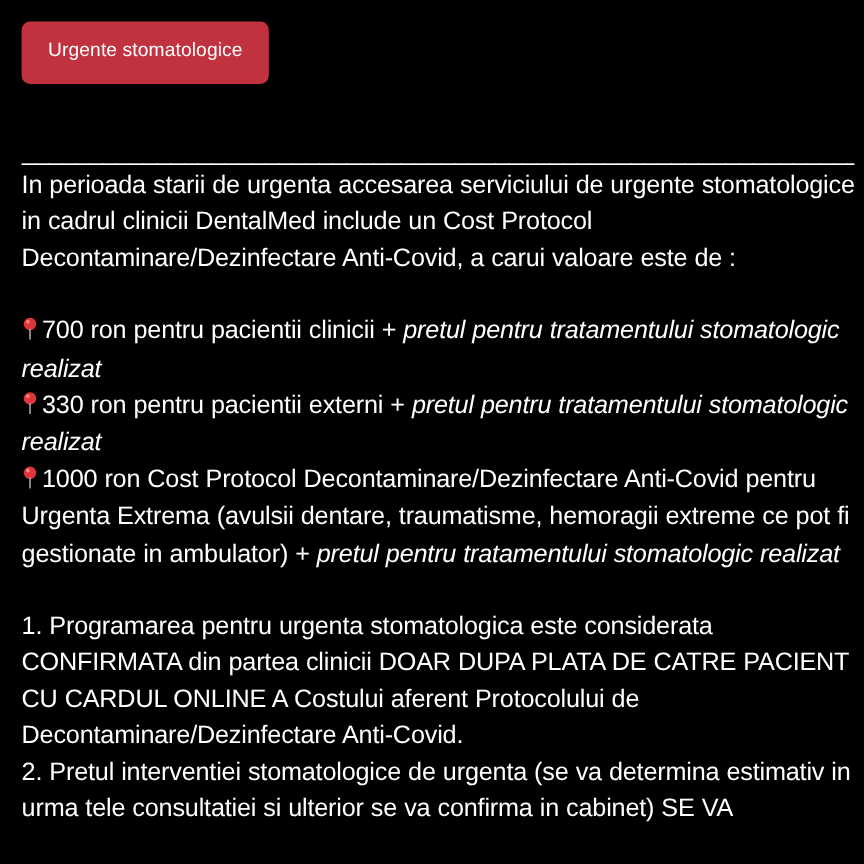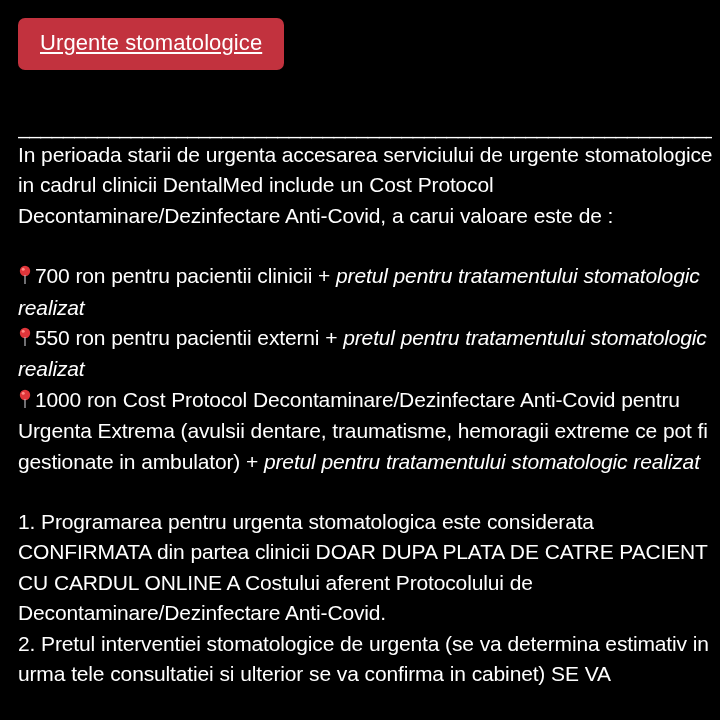--- a/index.html
+++ b/index.html
@@ -32,25 +32,24 @@
     position: absolute;
     left: 18px;
     top: 18px;
   }
   .badge {
     display: inline-block;
     background: #c2323e;
     color: #ffffff;
     border-radius: 7px;
     padding: 11px 22px 13px 22px;
-    font-size: 22px;
+    font-size: 16px;
     line-height: 28px;
     letter-spacing: 0.1px;
     white-space: nowrap;
-    text-decoration: underline;
   }
 
   
   .separator {
     position: absolute;
     left: 18px;
     top: 112px;
     width: 694px;
     font-size: 21px;
     line-height: 30px;
@@ -119,21 +118,21 @@
             <circle cx="5.2" cy="4.2" r="1.5" fill="#ff8a85"></circle>
             <rect x="6.4" y="10" width="1.2" height="9" fill="#b8b8bd"></rect>
           </svg></span><span>700 ron pentru pacientii clinicii + </span><em class="ital">pretul pentru tratamentului stomatologic realizat</em>
     </p>
 
     <p class="block para">
       <span class="pin"><svg width="14" height="20" viewBox="0 0 14 20" xmlns="http://www.w3.org/2000/svg">
             <circle cx="7" cy="6" r="5.2" fill="#e0353a"></circle>
             <circle cx="5.2" cy="4.2" r="1.5" fill="#ff8a85"></circle>
             <rect x="6.4" y="10" width="1.2" height="9" fill="#b8b8bd"></rect>
-          </svg></span><span>550 ron pentru pacientii externi + </span><em class="ital">pretul pentru tratamentului stomatologic realizat</em>
+          </svg></span><span>330 ron pentru pacientii externi + </span><em class="ital">pretul pentru tratamentului stomatologic realizat</em>
     </p>
 
     <p class="block para">
       <span class="pin"><svg width="14" height="20" viewBox="0 0 14 20" xmlns="http://www.w3.org/2000/svg">
             <circle cx="7" cy="6" r="5.2" fill="#e0353a"></circle>
             <circle cx="5.2" cy="4.2" r="1.5" fill="#ff8a85"></circle>
             <rect x="6.4" y="10" width="1.2" height="9" fill="#b8b8bd"></rect>
           </svg></span><span>1000 ron Cost Protocol Decontaminare/Dezinfectare Anti-Covid pentru Urgenta Extrema (avulsii dentare, traumatisme, hemoragii extreme ce pot fi gestionate in ambulator) + </span><em class="ital">pretul pentru tratamentului stomatologic realizat</em>
     </p>
 

